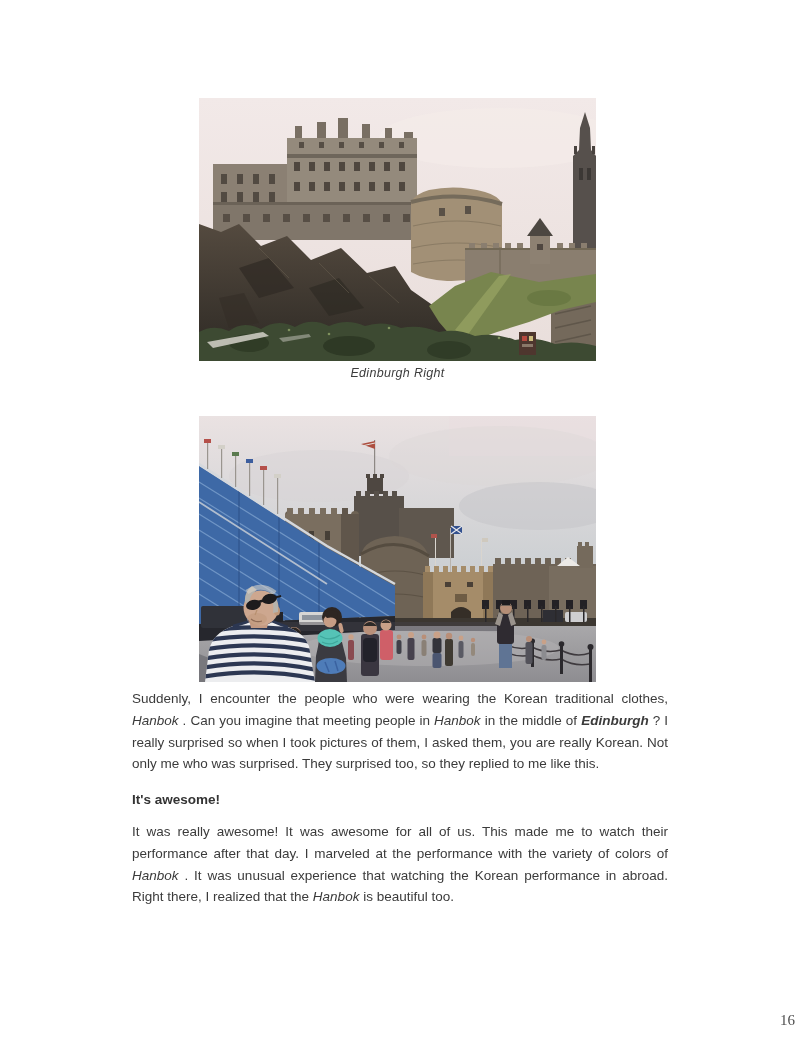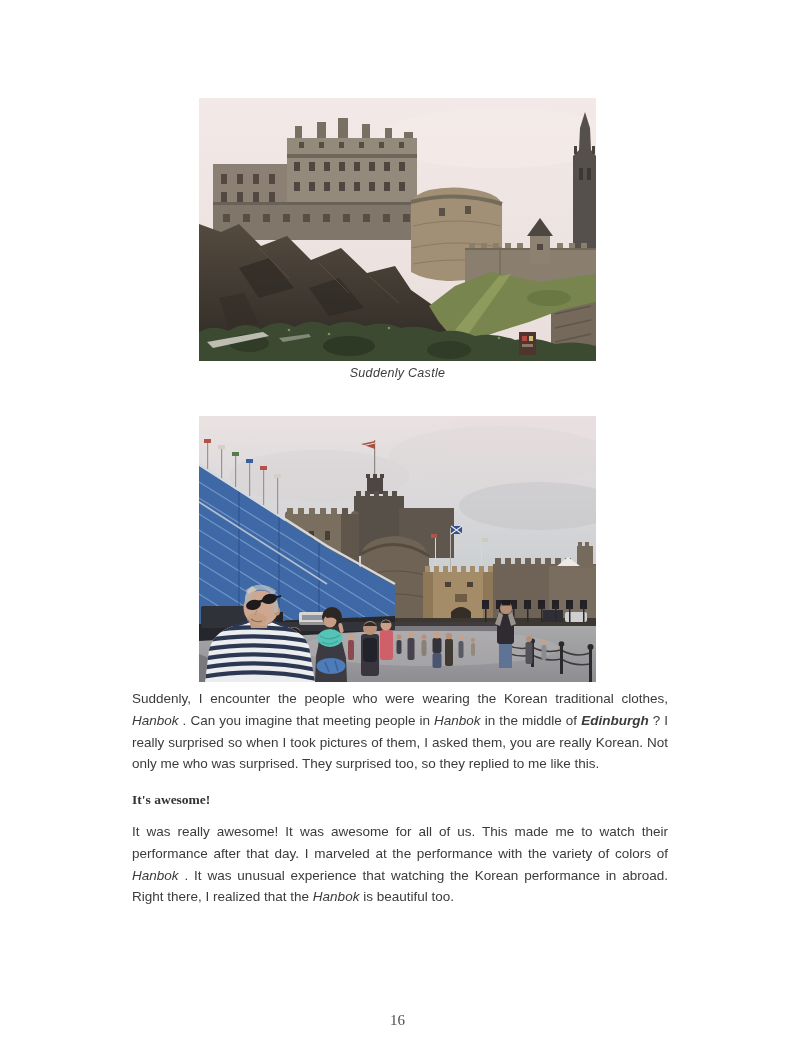--- a/index.html
+++ b/index.html
@@ -13,25 +13,25 @@
   figure.photo svg{display:block;width:100%;height:100%;}
   .caption{
     position:absolute;left:199px;top:366px;width:397px;text-align:center;
     font-style:italic;font-size:12.5px;letter-spacing:.3px;color:#3d3d3d;
   }
   .body-text{
     position:absolute;left:132px;top:688px;width:536px;
     font-size:13.5px;line-height:21.8px;color:#3b3b3b;text-align:justify;
   }
   .body-text p{margin:0 0 12px 0;}
-  .body-text p.heading{font-weight:bold;text-align:left;margin:14px 0 10px 0;color:#333;font-family:Liberation Serif, serif;}
+  .body-text p.heading{font-weight:bold;text-align:left;margin:14px 0 10px 0;color:#333;}
   .it{font-style:italic;}
   .bi{font-style:italic;font-weight:bold;}
   .page-number{
-    position:absolute;left:0;top:1012px;width:100%;text-align:center;
+    position:absolute;left:0;top:1012px;width:100%;text-align:right;
     font-family:"Liberation Serif",serif;font-size:15px;color:#4f4f4f;
   }
 </style>
 </head>
 <body>
 
 <div class="page">
 
   <figure class="photo photo--castle">
     <svg viewBox="0 0 397 263" preserveAspectRatio="none">
@@ -164,21 +164,21 @@
       </g>
       <g>
         <rect x="320" y="234" width="17" height="23" fill="#4e362e"></rect>
         <rect x="323" y="238" width="5" height="5" fill="#b5493f"></rect>
         <rect x="330" y="238" width="4" height="5" fill="#cdbd7e"></rect>
         <rect x="323" y="246" width="11" height="3" fill="#9a8a78" opacity=".8"></rect>
       </g>
     </svg>
   </figure>
 
-  <figcaption class="caption">Suddenly Castle</figcaption>
+  <figcaption class="caption">Edinburgh Right</figcaption>
 
   <figure class="photo photo--esplanade">
     <svg viewBox="0 0 397 266" preserveAspectRatio="none">
       <defs>
         <linearGradient id="sky2" x1="0" y1="0" x2="0" y2="1">
           <stop offset="0" stop-color="#eae2e2"></stop>
             <stop offset=".55" stop-color="#cdd0d3"></stop>
             <stop offset="1" stop-color="#c3c7ca"></stop>
         </linearGradient>
         <linearGradient id="roadg" x1="0" y1="0" x2="0" y2="1">

